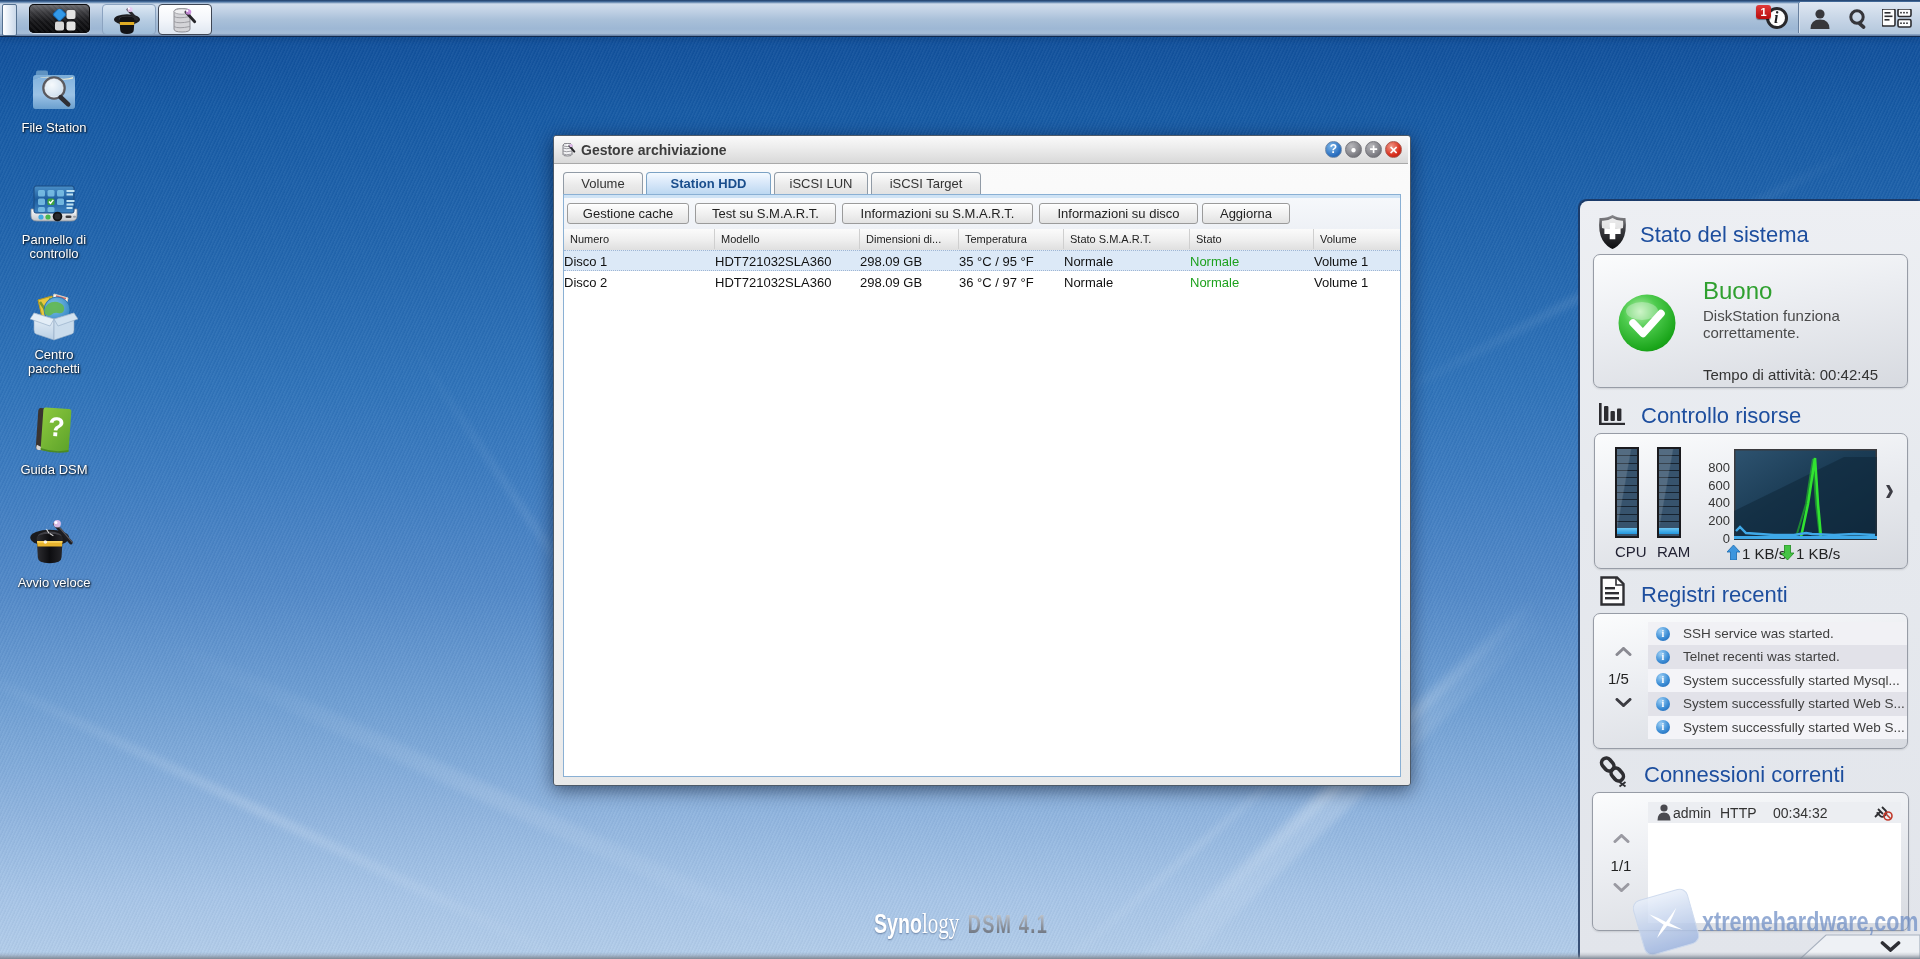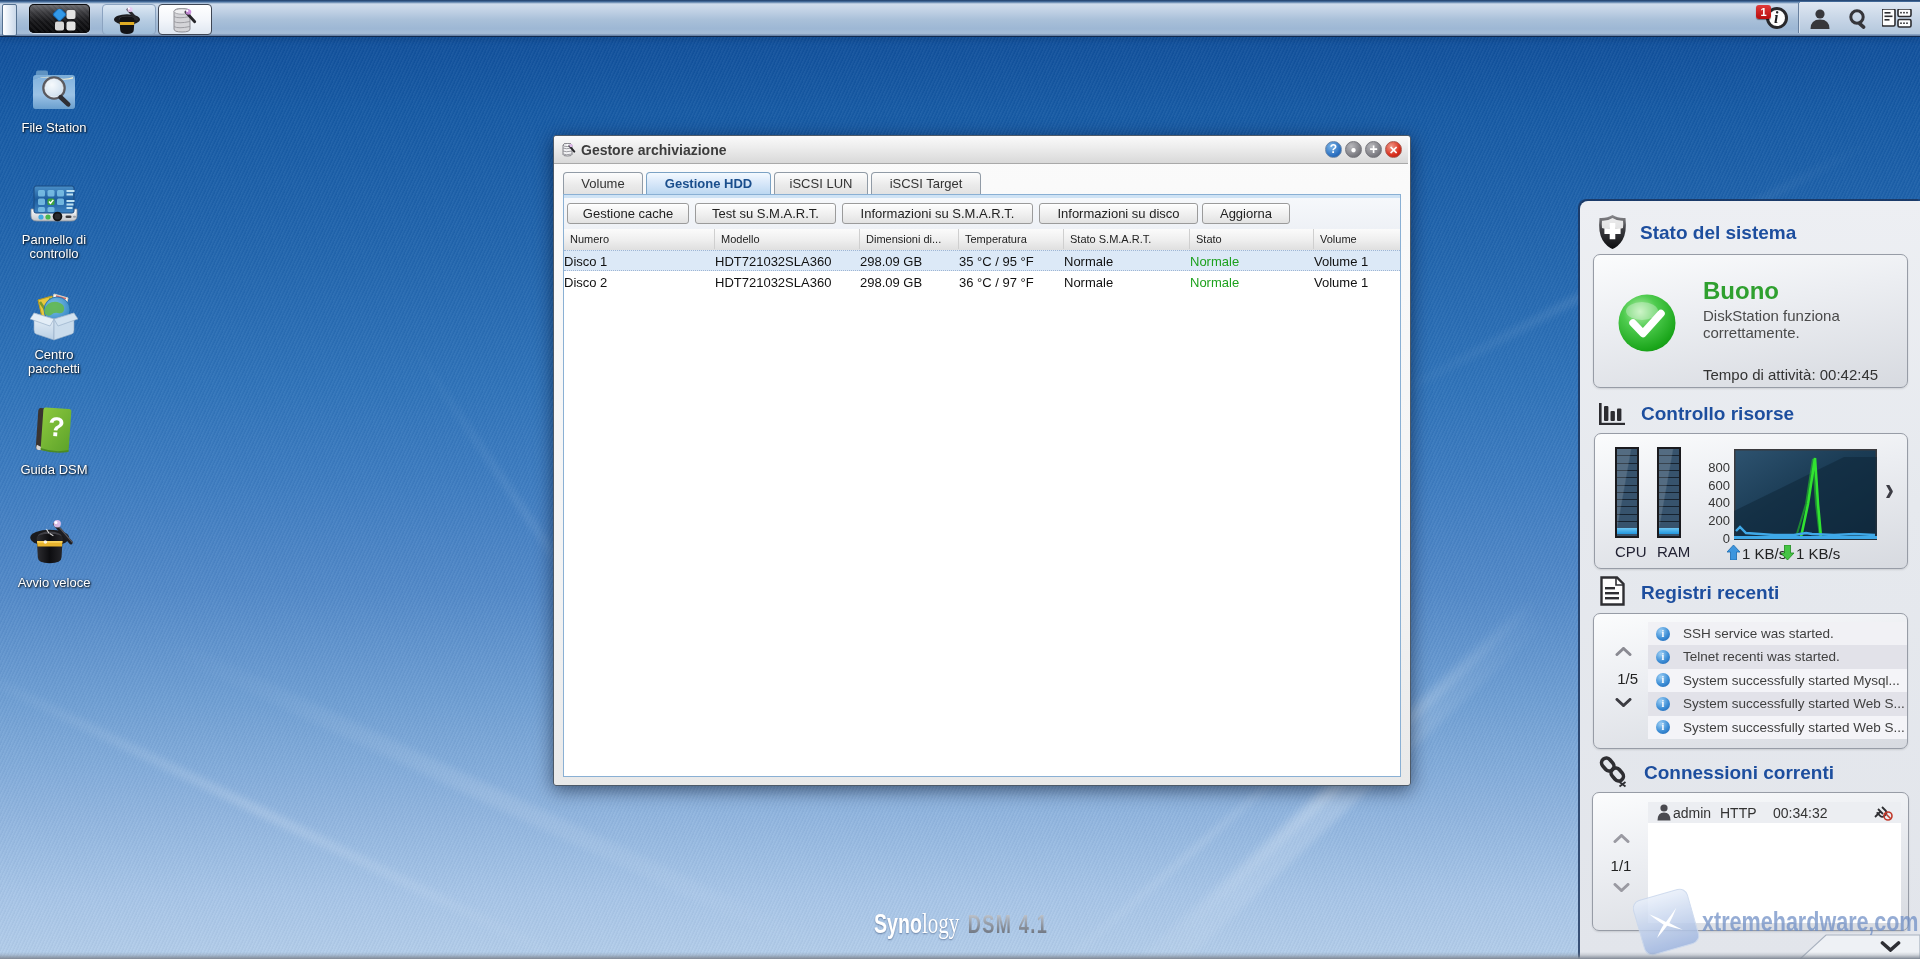--- a/index.html
+++ b/index.html
@@ -47,21 +47,21 @@
 #ghead{position:absolute;left:0;top:34px;width:836px;height:21px;
   background:linear-gradient(180deg,#fbfbfb,#eeeeee 55%,#dfdfdf);border-bottom:1px solid #b8b8b8}
 .gh{position:absolute;top:0;height:20px;border-right:1px solid #cfcfcf;font-size:11px;color:#222;
   line-height:20px;padding-left:6px;box-sizing:border-box}
 .grow{position:absolute;left:0;width:836px;height:21px;font-size:13px;color:#111;line-height:21px}
 .gc{position:absolute;top:0;height:21px;padding-left:0;box-sizing:border-box}
 
 #rpanel{position:absolute;left:1580px;top:201px;width:340px;height:758px;
   background:linear-gradient(180deg,#edeff3,#e6e9ee 40%,#e2e5eb);border-radius:8px 0 0 0;
   box-shadow:-2px 0 0 rgba(25,50,90,.55),0 -2px 0 rgba(25,50,90,.55),-2px -2px 0 rgba(25,50,90,.55)}
-.ptitle{position:absolute;font-size:19px;font-weight:bold;color:#1d4e9e}
+.ptitle{position:absolute;font-size:22px;font-weight:normal;color:#1d4e9e}
 .pbox{position:absolute;border:1px solid #979ca6;border-radius:7px;
   background:linear-gradient(170deg,#fbfcfd 0%,#eceef2 40%,#d7dae0 100%);box-shadow:0 1px 2px rgba(0,0,0,.12)}
 .gaugebar{width:24px;height:91px;border:2px solid #1a1a1e;box-sizing:border-box;
   background:repeating-linear-gradient(180deg,#33506a 0 6.3px,#121f2c 6.3px 7.3px)}
 .gaugebar:before{content:"";position:absolute;left:0;top:0;width:20px;height:87px;
   background:linear-gradient(100deg,rgba(255,255,255,.16) 0 38%,rgba(255,255,255,.02) 42% 100%)}
 .gaugebar:after{content:"";position:absolute;left:0;bottom:2px;width:20px;height:6px;
   background:linear-gradient(180deg,#6ec6f2,#2196dd)}
 .logrow{position:absolute;left:54px;width:259px;height:23.4px;font-size:13.5px;color:#404040;
   line-height:23.4px;padding-left:35px;box-sizing:border-box}
@@ -297,21 +297,21 @@
     <rect x="8.5" y="2.5" width="9.5" height="2" rx="1" transform="rotate(49 8.5 2.5)" fill="#26262a"></rect>
     <circle cx="10" cy="3.6" r="1.7" fill="#dfb9ea"></circle>
   </svg>
   <div id="titletxt">Gestore archiviazione</div>
   <div class="wbtn" style="left:771px;background:radial-gradient(circle at 35% 30%,#7db6e8,#2a6fc0 65%,#1a55a0);border:1px solid #6a86a8;box-sizing:border-box;line-height:15px">?</div>
   <div class="wbtn" style="left:791px;background:radial-gradient(circle at 35% 30%,#b9b9bd,#828288 60%,#5d5d63);border:1px solid #77777d;box-sizing:border-box;line-height:15px"><span style="font-size:10px">●</span></div>
   <div class="wbtn" style="left:811px;background:radial-gradient(circle at 35% 30%,#b9b9bd,#828288 60%,#5d5d63);border:1px solid #77777d;box-sizing:border-box;line-height:14px;font-size:14px">+</div>
   <div class="wbtn" style="left:831px;background:radial-gradient(circle at 35% 30%,#f09a8a,#d9301e 60%,#b31208);border:1px solid #a8594e;box-sizing:border-box;line-height:16px;font-size:11px">✕</div>
 
   <div class="tab" style="left:9px;width:78px">Volume</div>
-  <div class="tab active" style="left:92px;width:123px">Gestione HDD</div>
+  <div class="tab active" style="left:92px;width:123px">Station HDD</div>
   <div class="tab" style="left:220px;width:92px">iSCSI LUN</div>
   <div class="tab" style="left:317px;width:108px">iSCSI Target</div>
   <div id="tabbody">
     <div class="topstrip"></div>
     <div class="abs" style="left:0;top:3px;width:836px;height:31px;background:linear-gradient(180deg,#f6f8fb,#eef1f6)"></div>
     <div class="tbtn" style="left:3px;width:120px">Gestione cache</div>
     <div class="tbtn" style="left:131px;width:139px">Test su S.M.A.R.T.</div>
     <div class="tbtn" style="left:278px;width:189px">Informazioni su S.M.A.R.T.</div>
     <div class="tbtn" style="left:475px;width:157px">Informazioni su disco</div>
     <div class="tbtn" style="left:638px;width:86px">Aggiorna</div>
@@ -367,21 +367,21 @@
             <stop offset="0" stop-color="#b8f0b0"></stop>
             <stop offset=".35" stop-color="#4ecb4e"></stop>
             <stop offset=".8" stop-color="#1aa51a"></stop>
             <stop offset="1" stop-color="#128a12"></stop>
           </radialGradient>
       </defs>
       <circle cx="32" cy="32" r="28.5" fill="url(#orb)"></circle>
       <ellipse cx="27" cy="20" rx="16" ry="9" fill="#fff" opacity=".3"></ellipse>
       <path d="M18 32 L28 42.5 L46 22.5" stroke="#fff" stroke-width="7.5" fill="none" stroke-linecap="round" stroke-linejoin="round"></path>
     </svg>
-    <div class="abs" style="left:109px;top:22px;font-size:24px;font-weight:bold;color:#2fa02f">Buono</div>
+    <div class="abs" style="left:109px;top:22px;font-size:24px;font-weight:normal;color:#2fa02f">Buono</div>
     <div class="abs" style="left:109px;top:52px;font-size:15px;color:#4a4a4a;line-height:17px">DiskStation funziona<br>correttamente.</div>
     <div class="abs" style="left:109px;top:111px;font-size:15px;color:#333">Tempo di attività: 00:42:45</div>
   </div>
 
   <svg class="abs" style="left:19px;top:202px" width="26" height="22" viewBox="0 0 26 22">
     <rect x="0" y="0" width="2.6" height="22" fill="#2c2c30"></rect>
     <rect x="5" y="3" width="4.4" height="15" rx="1" fill="#2c2c30"></rect>
     <rect x="11.5" y="8" width="4.4" height="10" rx="1" fill="#2c2c30"></rect>
     <rect x="18" y="5.5" width="4.4" height="12.5" rx="1" fill="#2c2c30"></rect>
     <rect x="0" y="19.8" width="26" height="2.2" fill="#2c2c30"></rect>
@@ -428,21 +428,21 @@
     <path d="M16 2 L16 9 L23 9" fill="none" stroke="#2e2e32" stroke-width="1.6"></path>
     <rect x="5" y="11" width="10" height="2.4" fill="#2e2e32"></rect>
     <rect x="5" y="16" width="14" height="2.4" fill="#2e2e32"></rect>
     <rect x="5" y="21" width="14" height="2.4" fill="#2e2e32"></rect>
   </svg>
   <div class="ptitle" style="left:61px;top:381px">Registri recenti</div>
   <div class="pbox" style="left:13px;top:412px;width:313px;height:134px;overflow:hidden">
     <svg class="abs" style="left:21px;top:33px" width="17" height="9" viewBox="0 0 17 9">
         <path d="M2 7.5 L8.5 1.5 L15 7.5" stroke="#8a8a92" stroke-width="3" fill="none" stroke-linecap="round"></path>
       </svg>
-    <div class="abs" style="left:14px;top:56px;width:30px;text-align:right;font-size:15px;color:#222">1/5</div>
+    <div class="abs" style="left:14px;top:56px;width:30px;text-align:left;font-size:15px;color:#222">1/5</div>
     <svg class="abs" style="left:21px;top:84px" width="17" height="9" viewBox="0 0 17 9">
         <path d="M2 1.5 L8.5 7.5 L15 1.5" stroke="#3c3c42" stroke-width="3" fill="none" stroke-linecap="round"></path>
       </svg>
     <div class="logrow" style="top:8px;background:#f1f1f5">SSH service was started.</div>
     <div class="logrow" style="top:31.4px;background:#e2e2e9">Telnet recenti was started.</div>
     <div class="logrow" style="top:54.8px;background:#f4f4f8">System successfully started Mysql...</div>
     <div class="logrow" style="top:78.2px;background:#e2e2e9">System successfully started Web S...</div>
     <div class="logrow" style="top:101.6px;background:#f4f4f8">System successfully started Web S...</div>
   </div>
 

